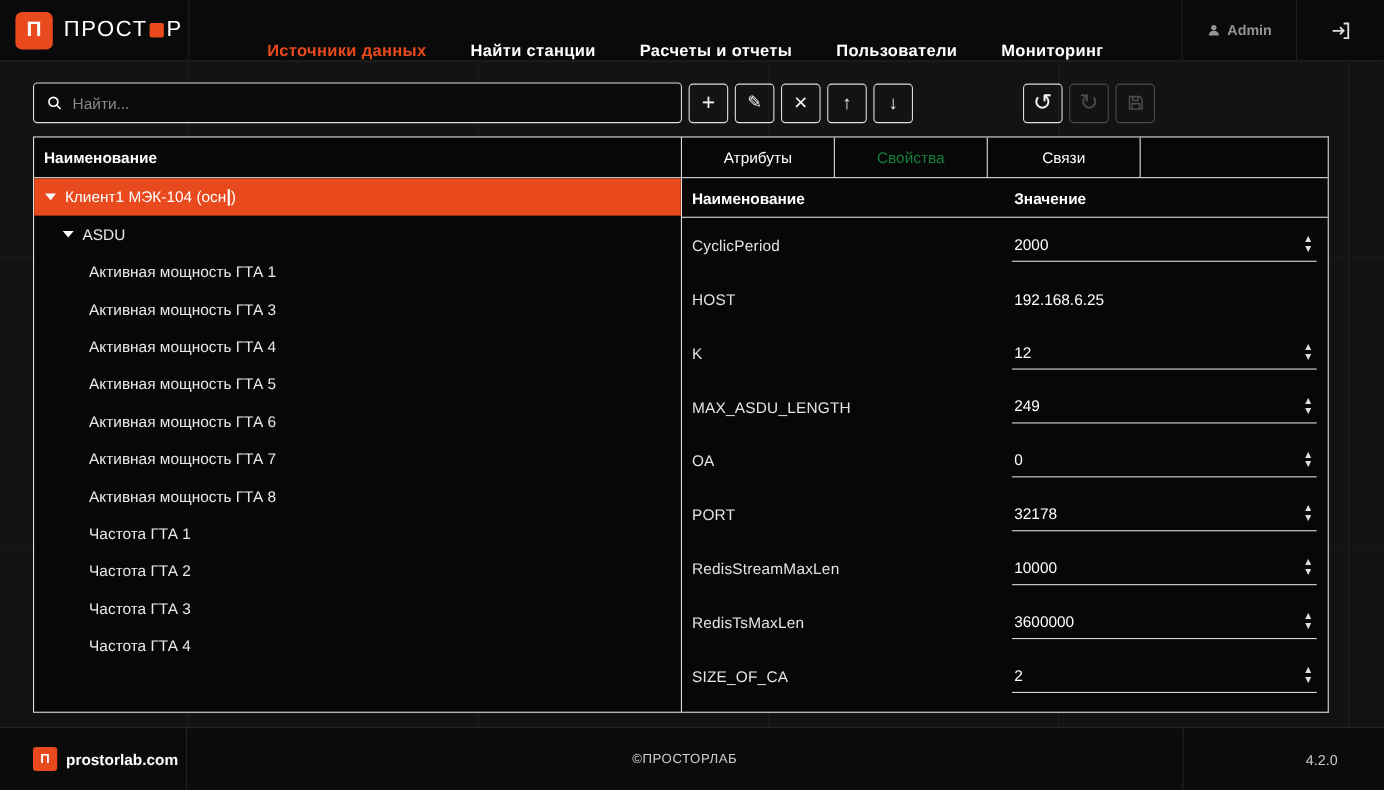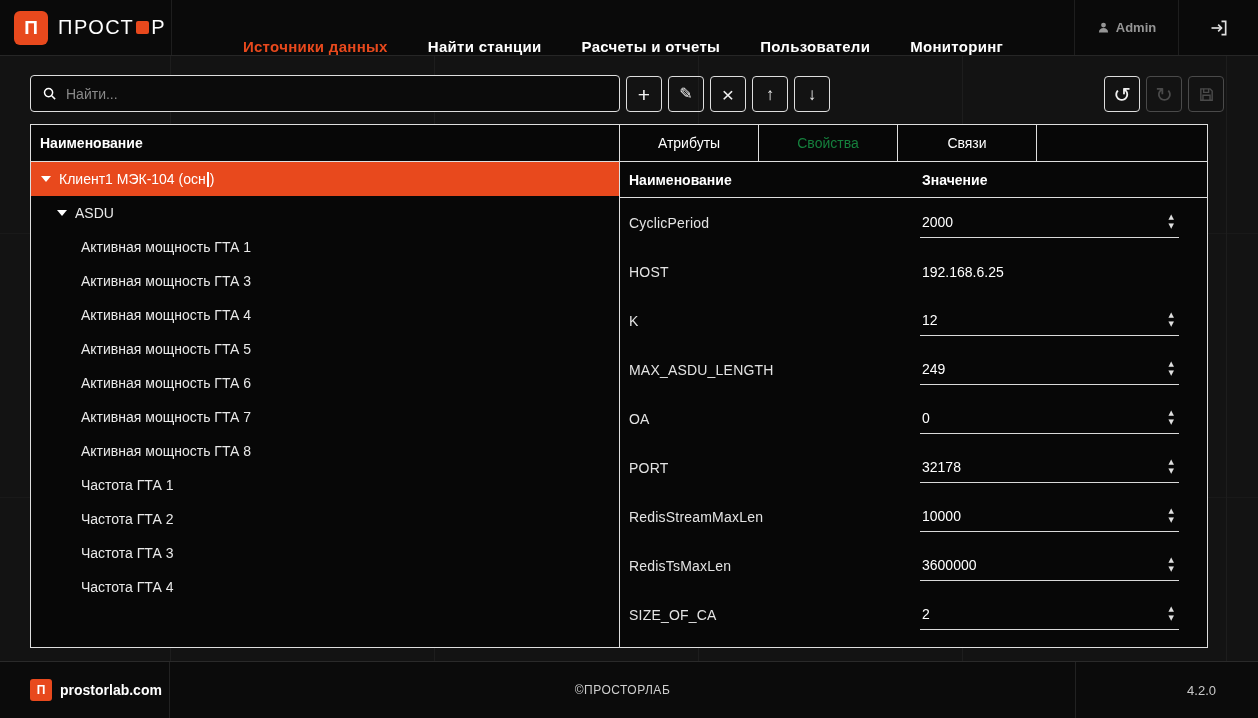--- a/index.html
+++ b/index.html
@@ -16,21 +16,21 @@
   .brand{width:172px;display:flex;align-items:center;gap:10px;padding-left:14px;border-right:1px solid #1e1e1e}
   .logo-box{width:34px;height:34px;background:#e8491d;border-radius:6px;display:flex;align-items:center;justify-content:center;font-weight:bold;font-size:19px;color:#fff}
   .brand-text{font-weight:normal;font-size:20px;letter-spacing:1.5px;display:flex;align-items:center}
   .brand-sq{width:13px;height:13px;background:#e8491d;border-radius:2px;display:inline-block;margin:0 2px}
   .nav{flex:1;display:flex;align-items:flex-end;justify-content:center;gap:40px}
   .nav-item{font-weight:bold;font-size:15px;color:#fff;cursor:pointer;letter-spacing:.3px;white-space:nowrap}
   .nav-item.active{color:#e8491d}
   .user-area{width:104px;border-left:1px solid #1e1e1e;display:flex;align-items:center;justify-content:center;gap:6px;color:#969696;font-size:13px;font-weight:bold}
   .exit-area{width:80px;border-left:1px solid #1e1e1e;display:flex;align-items:center;justify-content:center;cursor:pointer}
   
-  .toolbar{position:absolute;top:75px;left:30px;width:1194px;height:37px;display:flex;gap:6px;align-items:flex-end;z-index:4}
+  .toolbar{position:absolute;top:75px;left:30px;width:1020px;height:37px;display:flex;gap:6px;align-items:center;z-index:4}
   .search-box{width:590px;height:37px;border:1px solid #dedede;border-radius:4px;background:#0b0b0b;display:flex;align-items:center;padding:0 11px;gap:9px}
   .search-box input{flex:1;background:transparent;border:none;outline:none;color:#fff;font:inherit;font-size:14px}
   .search-box input::placeholder{color:#8a8a8a}
   .btn-group{display:flex;gap:6px}
   .spacer{margin-left:auto}
   .tbtn{width:36px;height:36px;border:1px solid #dedede;border-radius:4px;background:transparent;color:#f2f2f2;display:flex;align-items:center;justify-content:center;cursor:pointer;font-family:inherit}
   .tbtn .glyph{font-size:21px;line-height:1}
   .tbtn.disabled{border-color:#4a4a4a;color:#4a4a4a;cursor:default}
   
   .main{position:absolute;top:124px;left:30px;width:1178px;height:524px;display:flex;z-index:3}
@@ -44,21 +44,21 @@
   .props-panel{width:588px;border:1px solid #dedede;border-left:none;background:#070707;display:flex;flex-direction:column}
   .tabs{height:37px;flex:0 0 37px;display:flex;border-bottom:1px solid #dedede}
   .tab{width:139px;display:flex;align-items:center;justify-content:center;font-size:14px;color:#fff;border-right:1px solid #dedede;cursor:pointer}
   .tab.active{color:#15803d}
   .props-header{height:36px;flex:0 0 36px;border-bottom:1px solid #dedede;display:flex;align-items:center;font-weight:bold;font-size:14px}
   .col-name{width:300px;padding-left:9px}
   .col-value{flex:1;padding-left:2px}
   .props-list{flex:1;overflow:hidden}
   .prop-row{height:49px;display:flex;align-items:center}
   .prop-name{width:300px;padding-left:9px;color:#e3e3e3;font-size:14px;letter-spacing:.2px}
-  .prop-value{flex:1;margin-right:28px;display:flex;align-items:center;height:30px;font-size:14px}
+  .prop-value{flex:1;margin-right:10px;display:flex;align-items:center;height:30px;font-size:14px}
   .prop-value.underlined{border-bottom:1px solid #d9d9d9}
   .prop-value .val{flex:1;padding-left:2px;color:#fff}
   .spinner{display:flex;flex-direction:column;justify-content:center;gap:2px;padding-right:3px}
   .spin-btn{font-size:7px;line-height:7px;color:#e0e0e0;cursor:pointer;background:none;border:none;padding:0 2px;font-family:"DejaVu Sans",sans-serif}
   
   .footer{position:absolute;left:0;bottom:0;width:1258px;height:57px;background:#0b0b0b;border-top:1px solid #2a2a2a;display:flex;align-items:stretch;z-index:5}
   .footer-left{width:170px;border-right:1px solid #222;display:flex;align-items:center;gap:8px;padding-left:30px}
   .footer-logo{width:22px;height:22px;background:#e8491d;border-radius:3px;display:flex;align-items:center;justify-content:center;font-size:12px;font-weight:bold;color:#fff;flex:0 0 auto}
   .footer-site{font-weight:bold;font-size:14px;white-space:nowrap}
   .footer-center{flex:1;display:flex;align-items:center;justify-content:center;color:#cfcfcf;font-size:12px;letter-spacing:.5px}

